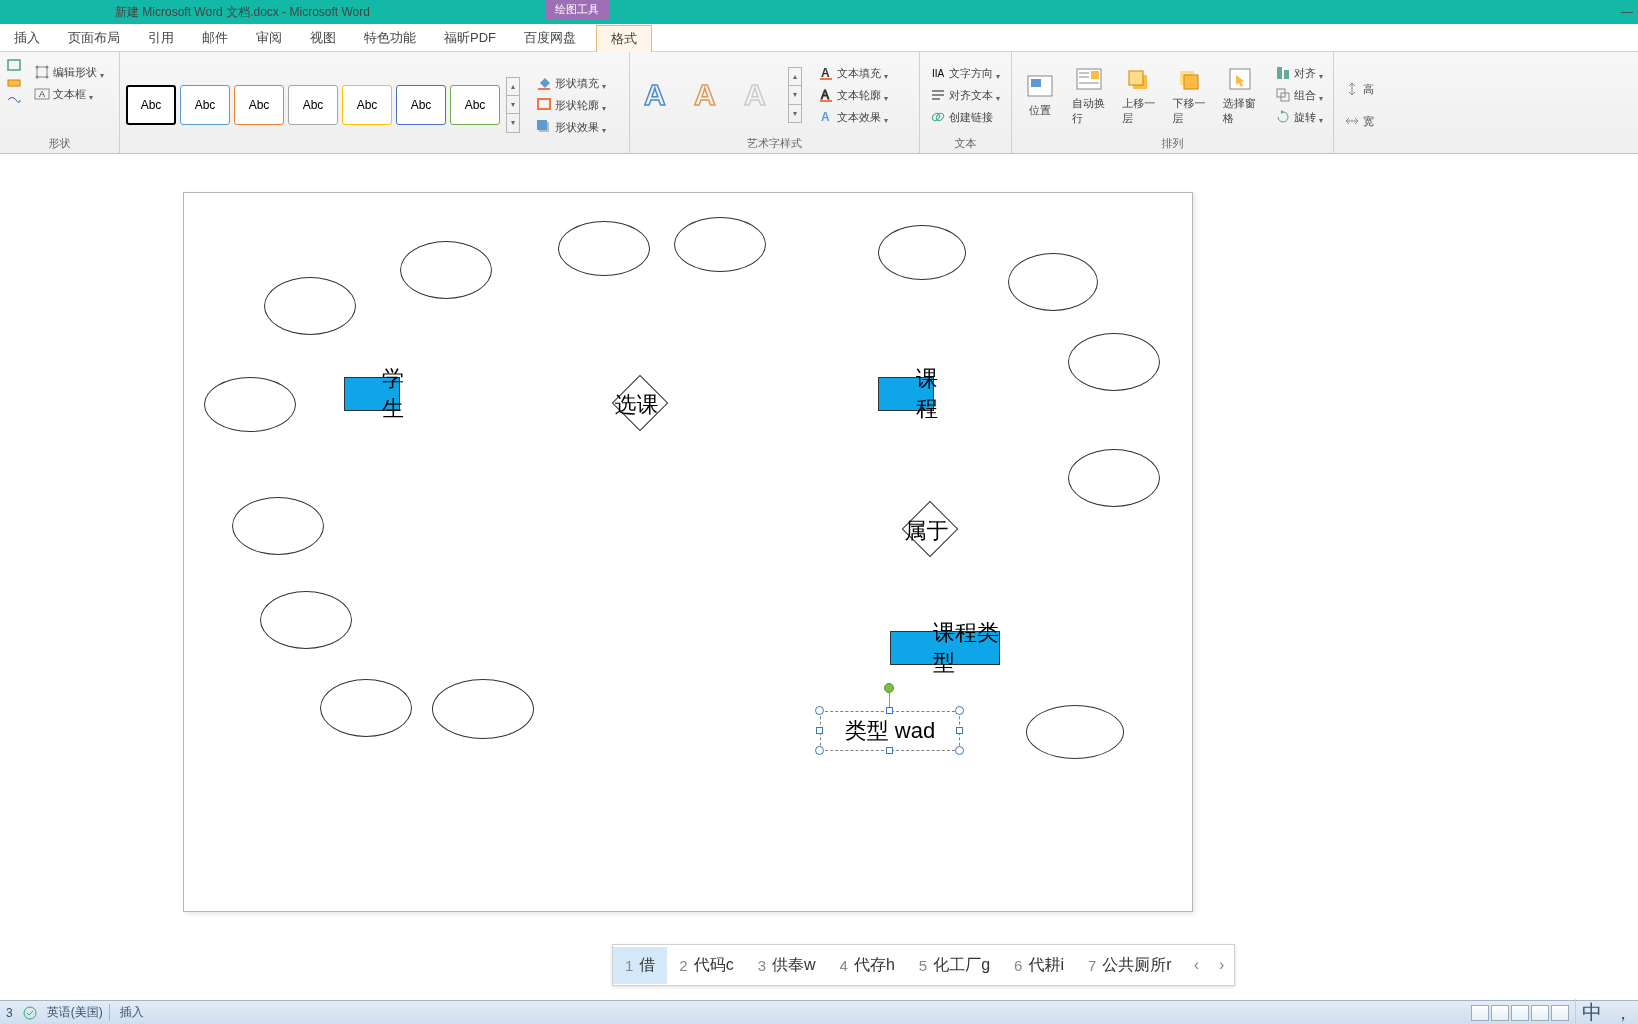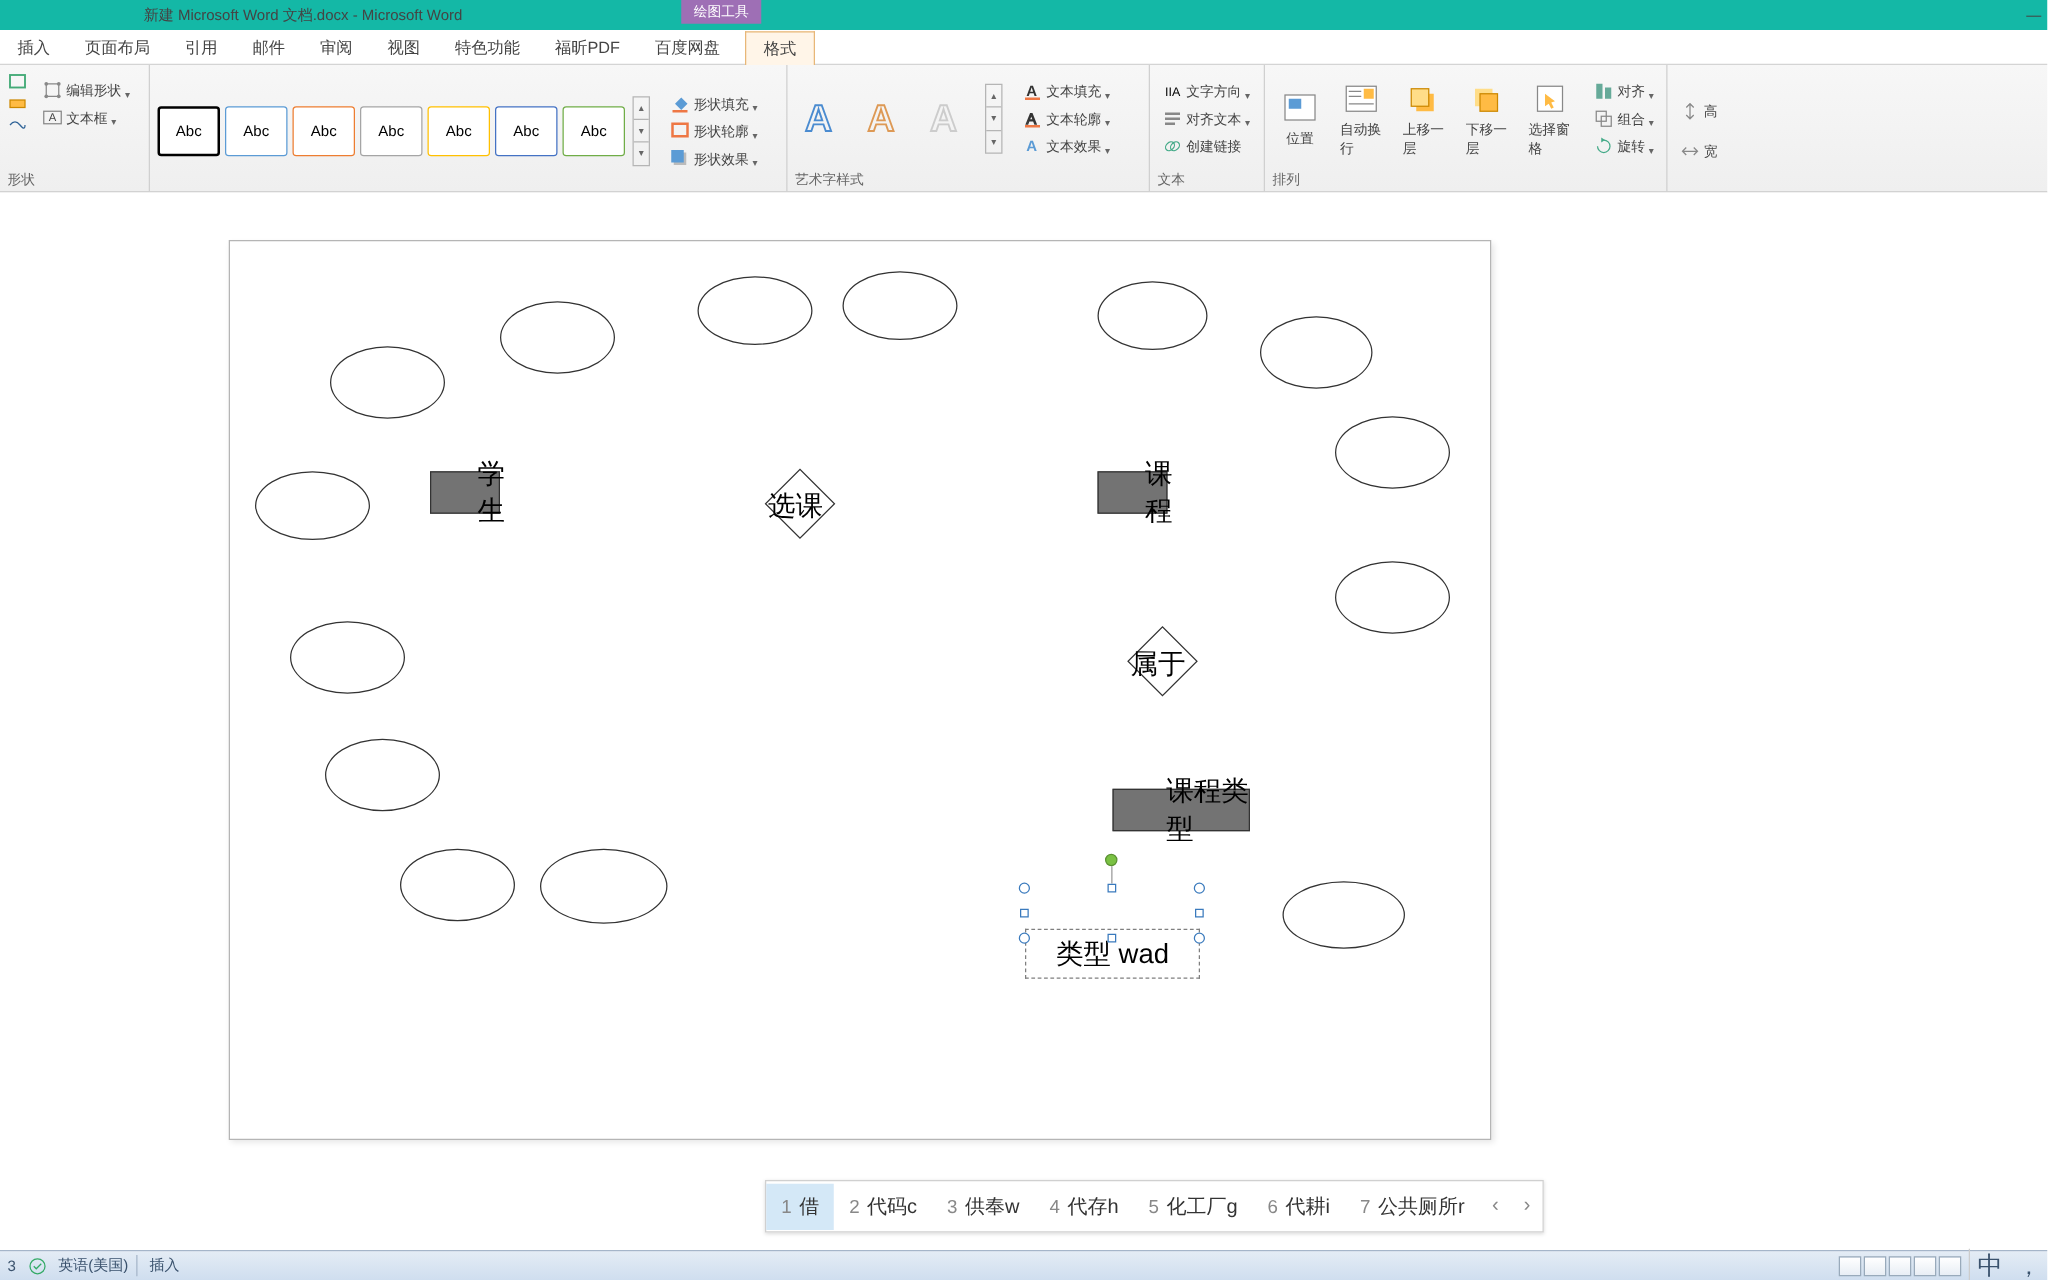--- a/index.html
+++ b/index.html
@@ -12,21 +12,21 @@
 .window-controls { position: absolute; right: 0; display: flex; gap: 10px; padding-right: 5px; }
 
 
 .menu-tabs { height: 28px; background: #fff; border-bottom: 1px solid #d4d4d4; display: flex; align-items: center; padding-left: 0px; font-size: 13px; }
 .menu-tab { padding: 4px 14px; color: #444; cursor: pointer; }
 .menu-tab.active { background: #fff5e8; border: 1px solid #e8b777; border-bottom: none; color: #444; position: relative; top: 1px; }
 
 
 .ribbon { height: 102px; background: linear-gradient(#f7f7f7, #efefef); border-bottom: 1px solid #c5c5c5; display: flex; }
 .ribbon-group { border-right: 1px solid #d0d0d0; display: flex; flex-direction: column; padding: 4px 6px 0 6px; position: relative; }
-.ribbon-group-label { font-size: 11px; color: #666; padding: 2px 0; }
+.ribbon-group-label { text-align: center; font-size: 11px; color: #666; padding: 2px 0; }
 .ribbon-content { flex: 1; display: flex; align-items: center; gap: 4px; }
 .ribbon-btn-small { font-size: 11px; color: #444; padding: 2px 4px; display: flex; align-items: flex-end; gap: 3px; white-space: nowrap; }
 .ribbon-btn-small .arrow { font-size: 8px; color: #666; }
 .ribbon-col { display: flex; flex-direction: column; gap: 2px; }
 .ribbon-btn-large { display: flex; flex-direction: column; align-items: center; font-size: 11px; color: #444; padding: 2px 6px; gap: 3px; }
 
 
 .style-item { width: 50px; height: 40px; background: #fff; border: 1px solid #888; border-radius: 3px; display: flex; align-items: center; justify-content: center; font-size: 12px; }
 .style-item.c1 { border-color: #000; border-width: 2px; }
 .style-item.c2 { border-color: #5b9bd5; }
@@ -47,26 +47,26 @@
 .gallery-scroll div { flex: 1; border-bottom: 1px solid #b5b5b5; display:flex; align-items:center; justify-content:center; font-size:8px; color:#666;}
 .gallery-scroll div:last-child{border-bottom:none;}
 
 
 .doc-area { position: absolute; top: 154px; left: 0; right: 0; bottom: 30px; background: #fff; overflow: hidden; }
 .page { position: absolute; left: 183px; top: 38px; width: 1010px; height: 720px; background: #fff; border: 1px solid #b5b5b5; box-shadow: 2px 2px 5px rgba(0,0,0,0.1); }
 
 
 .shape { position: absolute; }
 .ellipse { border: 1px solid #333; border-radius: 50%; background: #fff; }
-.rect { border: 1px solid #333; background: #737373; display: flex; align-items: center; justify-content: center; font-size: 22px; font-family: "SimSun"; padding-left: 42px; }
+.rect { border: 1px solid #333; background: #0ea5e9; display: flex; align-items: center; justify-content: center; font-size: 22px; font-family: "SimSun"; padding-left: 42px; }
 .diamond { border: 1px solid #333; background: #fff; transform: rotate(45deg); }
 .diamond-text { position: absolute; transform: rotate(-45deg); font-size: 22px; font-family: "SimSun"; width: 100px; text-align: center; left: -32px; top: 8px;}
 
 
-.selected-box { border: 1px dashed #7f7f7f; background: #fff; display: flex; align-items: center; justify-content: center; font-size: 22px; margin-top: 32px; }
+.selected-box { border: 1px dashed #7f7f7f; background: #fff; display: flex; align-items: center; justify-content: center; font-size: 22px; }
 .selection-handle { position: absolute; width: 9px; height: 9px; background: #fff; border: 1px solid #3a7abd; border-radius: 50%; }
 .selection-handle.sq { border-radius: 0; width: 7px; height: 7px;}
 .rotate-handle { position: absolute; width: 10px; height: 10px; background: #7ac143; border: 1px solid #5a9132; border-radius: 50%; }
 .rotate-line { position: absolute; width: 1px; height: 14px; background: #999; }
 
 
 .ime-bar { position: absolute; bottom: 38px; left: 612px; height: 42px; background: #fff; border: 1px solid #d0d0d0; display: flex; align-items: center; font-size: 16px; box-shadow: 0 1px 3px rgba(0,0,0,0.15);}
 .ime-item { padding: 8px 12px; color: #333; display: flex; align-items: center; gap: 6px;}
 .ime-item.selected { background: #d4e8f7; }
 .ime-num { color: #888; font-size: 15px;}

